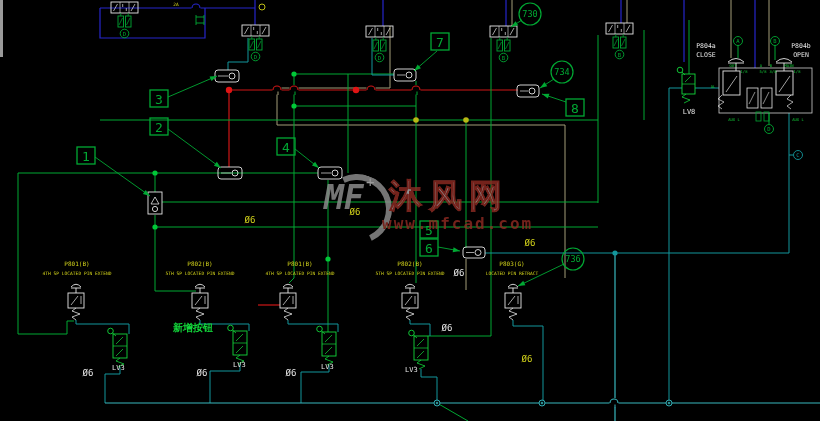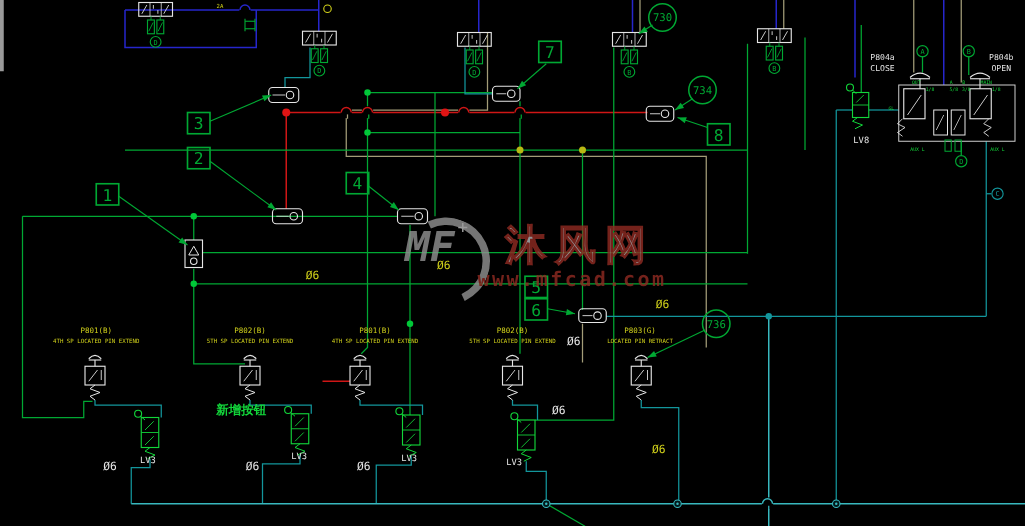--- a/index.html
+++ b/index.html
@@ -6,21 +6,21 @@
   body{position:relative;font-family:"DejaVu Sans Mono","Liberation Mono",monospace;}
   #stage{position:absolute;left:0;top:0;width:820px;height:421px;}
   svg text{font-family:"DejaVu Sans Mono","Liberation Mono",monospace;}
   .panel-edge{position:absolute;left:0;top:0;width:3px;height:57px;background:#9a9a9a;}
   .watermark{position:absolute;left:308px;top:148px;width:260px;height:100px;opacity:.82;pointer-events:none;}
   .wm-crescent{position:absolute;left:14px;top:26px;width:58px;height:58px;border-radius:50%;
     border:6px solid #8f8f8f;border-top-color:transparent;border-right-color:transparent;
     transform:rotate(200deg);}
   .wm-mf{position:absolute;left:16px;top:30px;font-size:33px;font-weight:bold;font-style:italic;color:#8f8f8f;}
   .wm-plus{position:absolute;left:58px;top:26px;font-size:14px;color:#bdbdbd;}
-  .wm-cn{position:absolute;left:96px;top:26px;font-size:33px;font-weight:bold;color:#b2b2b6;
+  .wm-cn{position:absolute;left:81px;top:26px;font-size:33px;font-weight:bold;color:#b2b2b6;
     letter-spacing:7px;font-family:Liberation Serif, serif;-webkit-text-stroke:1px #8e2a22;}
   .wm-url{position:absolute;left:74px;top:66px;font-size:16px;font-weight:bold;color:#8e2a22;letter-spacing:2px;text-align:center;}
 </style>
 </head>
 <body>
 
 <div id="stage">
   <div class="panel-edge"></div>
   <svg id="schematic" width="820" height="421" viewBox="0 0 820 421">
       <polyline points="390,26 390,88 277,88 277,125 565,125 565,278" fill="none" stroke="#a39d78" stroke-width="1"></polyline>

